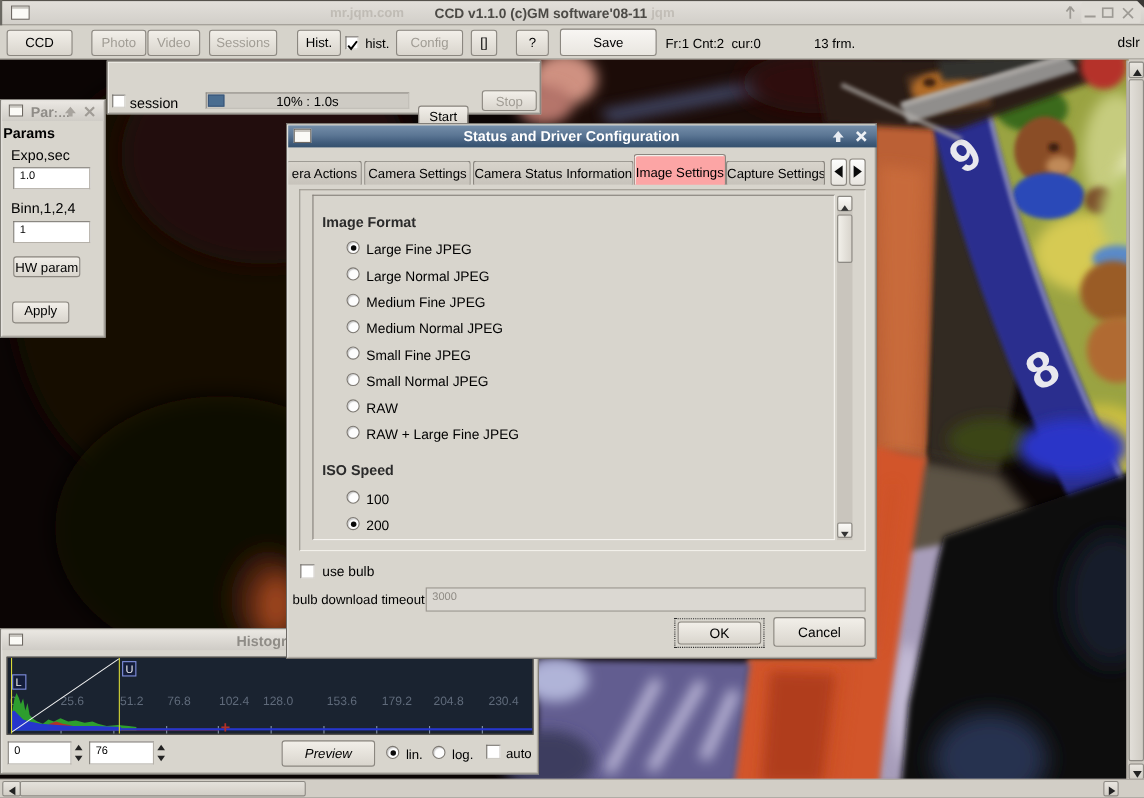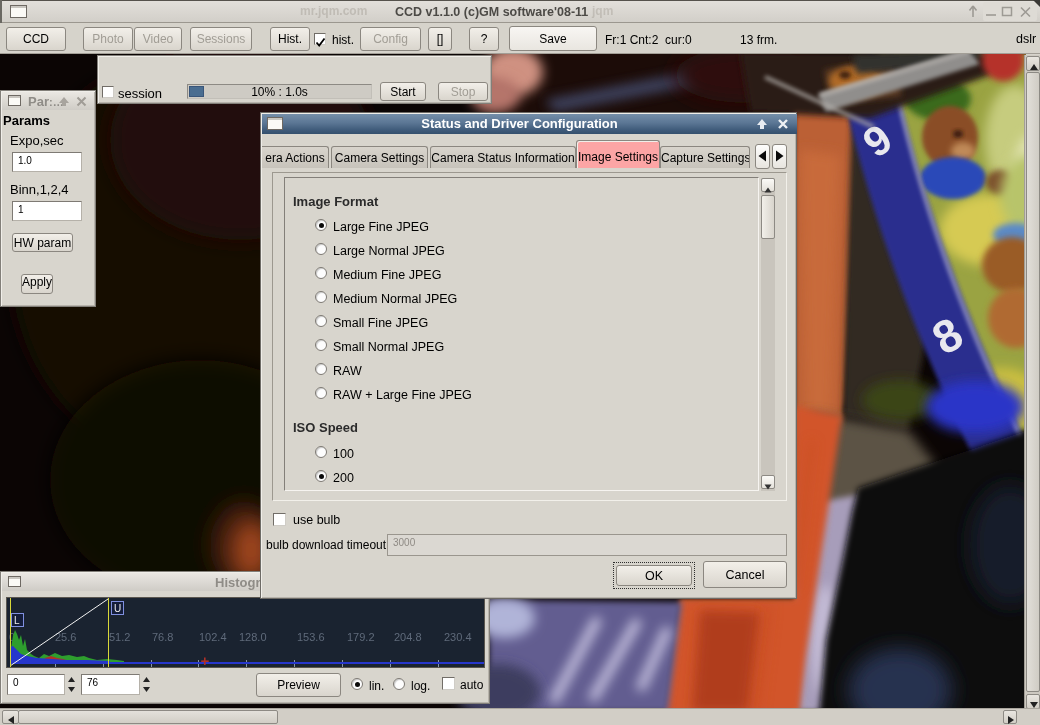--- a/index.html
+++ b/index.html
@@ -173,31 +173,31 @@
     <svg style="position:absolute;left:74px;top:4px;" width="11" height="11" viewBox="0 0 11 11">
           <path d="M1.5 1.5 L9.5 9.5 M9.5 1.5 L1.5 9.5" stroke="#a09c96" stroke-width="2"></path>
         </svg>
   </div>
   <div class="lbl" style="left:2px;top:22px;font-weight:bold;font-size:13px;">Params</div>
   <div class="lbl" style="left:9px;top:42px;font-size:13px;">Expo,sec</div>
   <div class="entry" style="left:11px;top:61px;width:70px;height:20px;">1.0</div>
   <div class="lbl" style="left:9px;top:91px;font-size:13px;">Binn,1,2,4</div>
   <div class="entry" style="left:11px;top:110px;width:70px;height:20px;">1</div>
   <div class="btn" style="left:11px;top:142px;width:61px;height:19px;padding-top:2px;">HW param</div>
-  <div class="btn" style="left:20px;top:183px;width:32px;height:20px;padding-top:0;">Apply</div>
+  <div class="btn" style="left:10px;top:183px;width:52px;height:20px;padding-top:0;">Apply</div>
 </div>
 
 <div class="win" id="photomode" style="left:97px;top:55px;width:395px;height:49px;">
   <div class="chk" style="left:4px;top:30px;width:12px;height:12px;"></div>
   <div class="lbl" style="left:20px;top:30px;font-size:13px;">session</div>
   <div class="abs" style="left:89px;top:28px;width:185px;height:15px;background:#cecbc4;border:1px solid #8d8a84;border-right-color:#c2bfb8;border-bottom-color:#c2bfb8;">
     <div class="abs" style="left:1px;top:1px;width:15px;height:11px;background:#4a6d90;border:1px solid #3a567a;"></div>
     <div class="abs" style="left:0;top:0;width:183px;text-align:center;font-size:12px;color:#000;">10% : 1.0s</div>
   </div>
-  <div class="btn" style="left:282px;top:26px;width:46px;height:19px;padding-top:2px;">Start</div>
+  <div class="btn" style="left:282px;top:40px;width:46px;height:19px;padding-top:2px;">Start</div>
   <div class="btn dis" style="left:340px;top:26px;width:50px;height:19px;padding-top:2px;">Stop</div>
 </div>
 
 <div class="win" id="histwin" style="left:0;top:571px;width:490px;height:133px;">
   <div class="tbar">
         <div class="ticon" style="left:6px;top:3px;"></div>
         <span style="position:absolute;left:213px;top:2px;">Histogram</span>
       </div>
   <div class="abs" style="left:5px;top:25px;width:479px;height:71px;background:#1a2330;border:1px solid #5a564f;">
     <svg width="477" height="69" viewBox="0 0 477 69" style="position:absolute;left:0;top:0;">
@@ -244,21 +244,21 @@
           <path d="M6.5 18 L10 13 L3 13 Z" fill="#222"></path>
         </svg>
   </div>
   <div class="entry" style="left:80px;top:102px;width:59px;height:21px;">76</div>
   <div class="abs" style="left:139px;top:102px;width:13px;height:21px;">
     <svg width="13" height="21" viewBox="0 0 13 21">
           <path d="M6.5 3 L10 8 L3 8 Z" fill="#222"></path>
           <path d="M6.5 18 L10 13 L3 13 Z" fill="#222"></path>
         </svg>
   </div>
-  <div class="btn" style="left:255px;top:101px;width:85px;height:24px;padding-top:4px;">Preview</div>
+  <div class="btn" style="left:255px;top:101px;width:85px;height:24px;padding-top:4px;font-style:italic;">Preview</div>
   <div class="radio sel" style="left:350px;top:106px;"></div>
   <div class="lbl" style="left:368px;top:107px;">lin.</div>
   <div class="radio" style="left:392px;top:106px;"></div>
   <div class="lbl" style="left:410px;top:107px;">log.</div>
   <div class="chk" style="left:441px;top:105px;"></div>
   <div class="lbl" style="left:459px;top:106px;">auto</div>
 </div>
 
 <div class="win" id="dialog" style="left:260px;top:112px;width:537px;height:487px;border-color:#6e6b66;">
   <div class="abs" style="left:1px;top:1px;width:535px;height:20px;background:linear-gradient(180deg,#748ea9 0%,#5b7694 45%,#3f5b7a 80%,#34506d 100%);">

